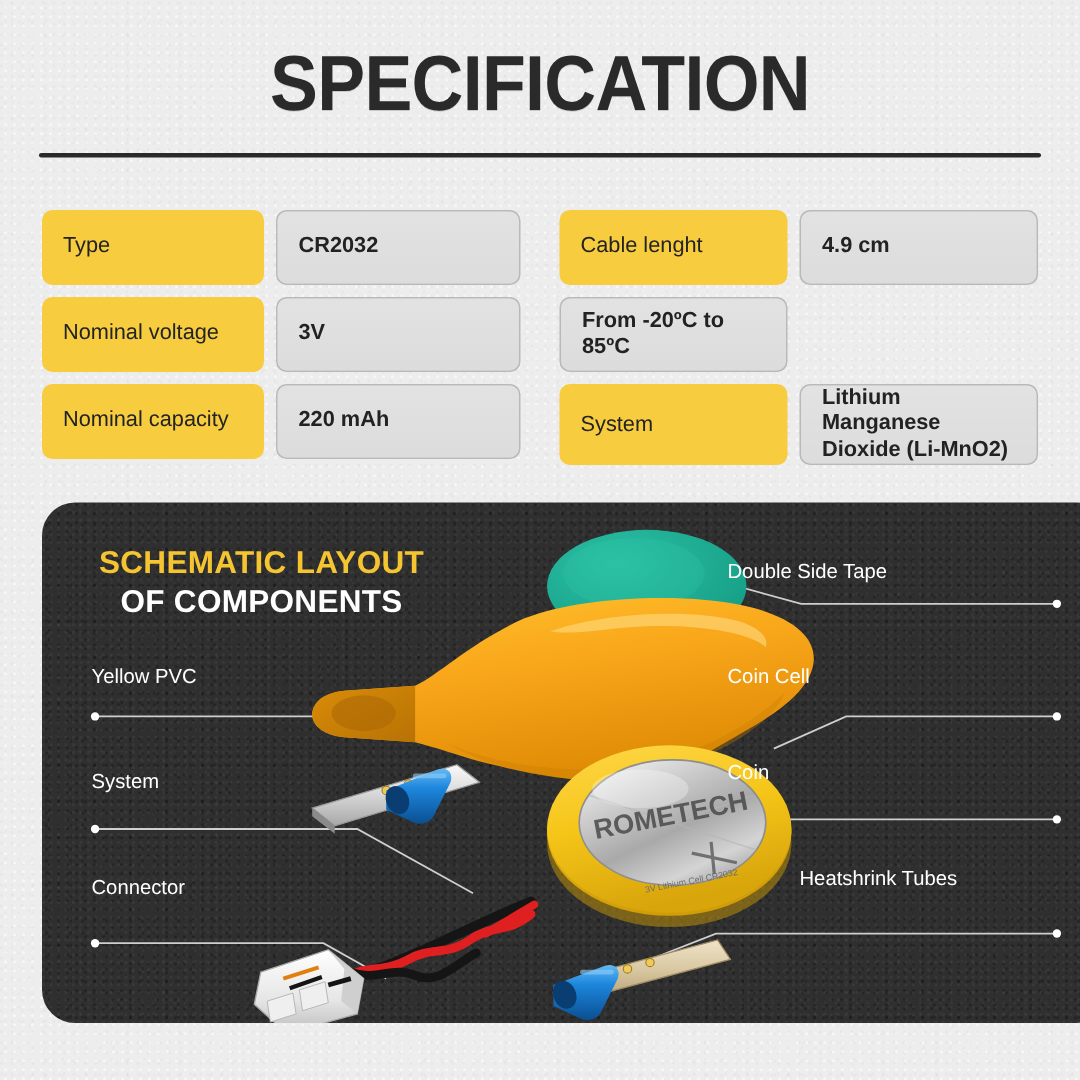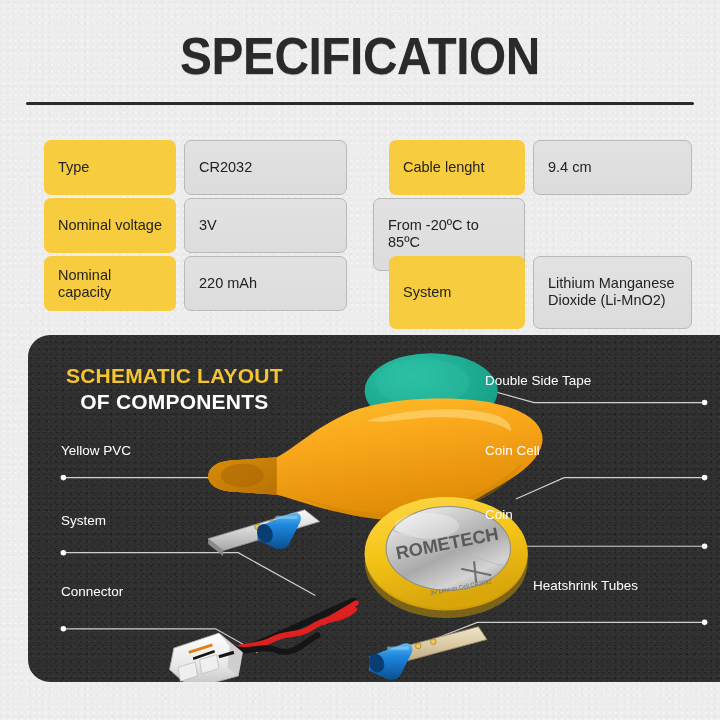--- a/index.html
+++ b/index.html
@@ -70,31 +70,30 @@
 
   .spec-label {
     background: #f7cc3f;
     border-radius: 7px;
     display: flex; align-items: center;
     padding: 0 14px;
     font-size: 14.5px;
     font-weight: normal;
     color: #232323;
     line-height: 1.18;
-    margin-left: 16px;
   }
 
   .spec-value {
     background: linear-gradient(180deg, #e2e2e2 0%, #dcdcdc 100%);
     border: 1px solid #b9b9b9;
     border-radius: 7px;
     display: flex; align-items: center;
-    padding: 18px 14px;
+    padding: 0 14px;
     font-size: 14.5px;
-    font-weight: normal;
+    font-weight: bold;
     color: #222;
     line-height: 1.2;
   }
 
   
   .panel {
     position: absolute;
     left: 28px; top: 335px;
     width: 712px; height: 347px;
     background-color: #2f2f2f;
@@ -157,21 +156,21 @@
     </div>
     <div class="spec-row">
       <div class="spec-label">Nominal capacity</div>
       <div class="spec-value">220 mAh</div>
     </div>
   </div>
 
   <div class="spec-col">
     <div class="spec-row">
       <div class="spec-label">Cable lenght</div>
-      <div class="spec-value">9.4 cm</div>
+      <div class="spec-value">4.9 cm</div>
     </div>
     <div class="spec-row">
       <div class="spec-value">From -20ºC to 85ºC</div>
     </div>
     <div class="spec-row">
       <div class="spec-label">System</div>
       <div class="spec-value">Lithium Manganese Dioxide (Li-MnO2)</div>
     </div>
   </div>
 </div>

